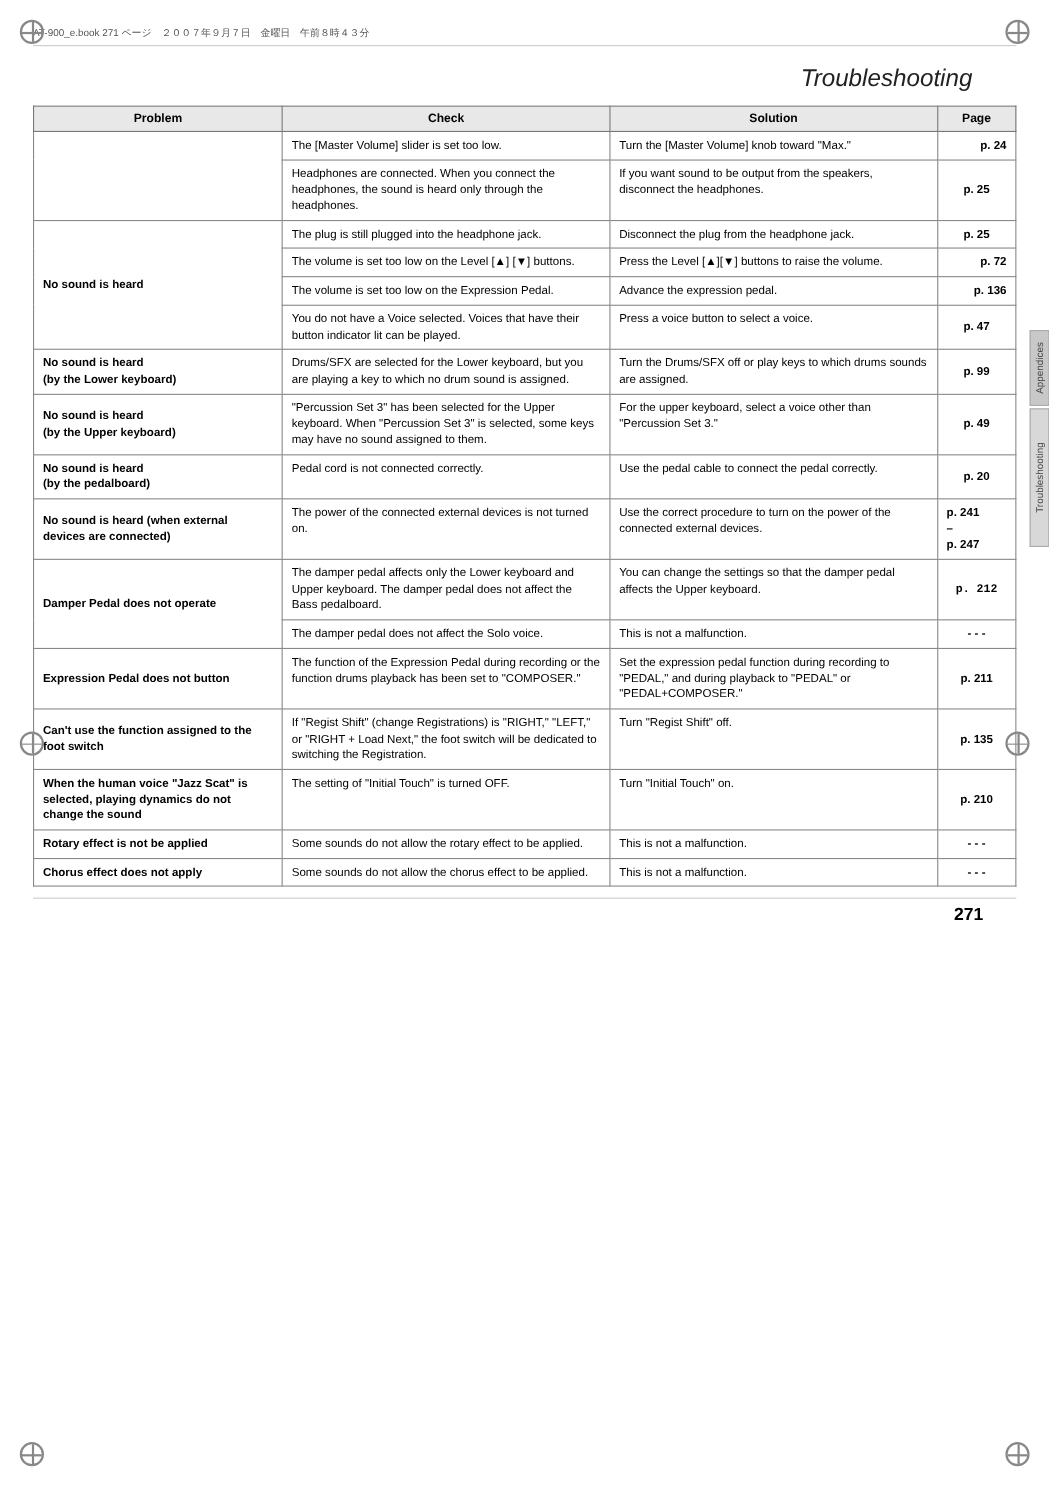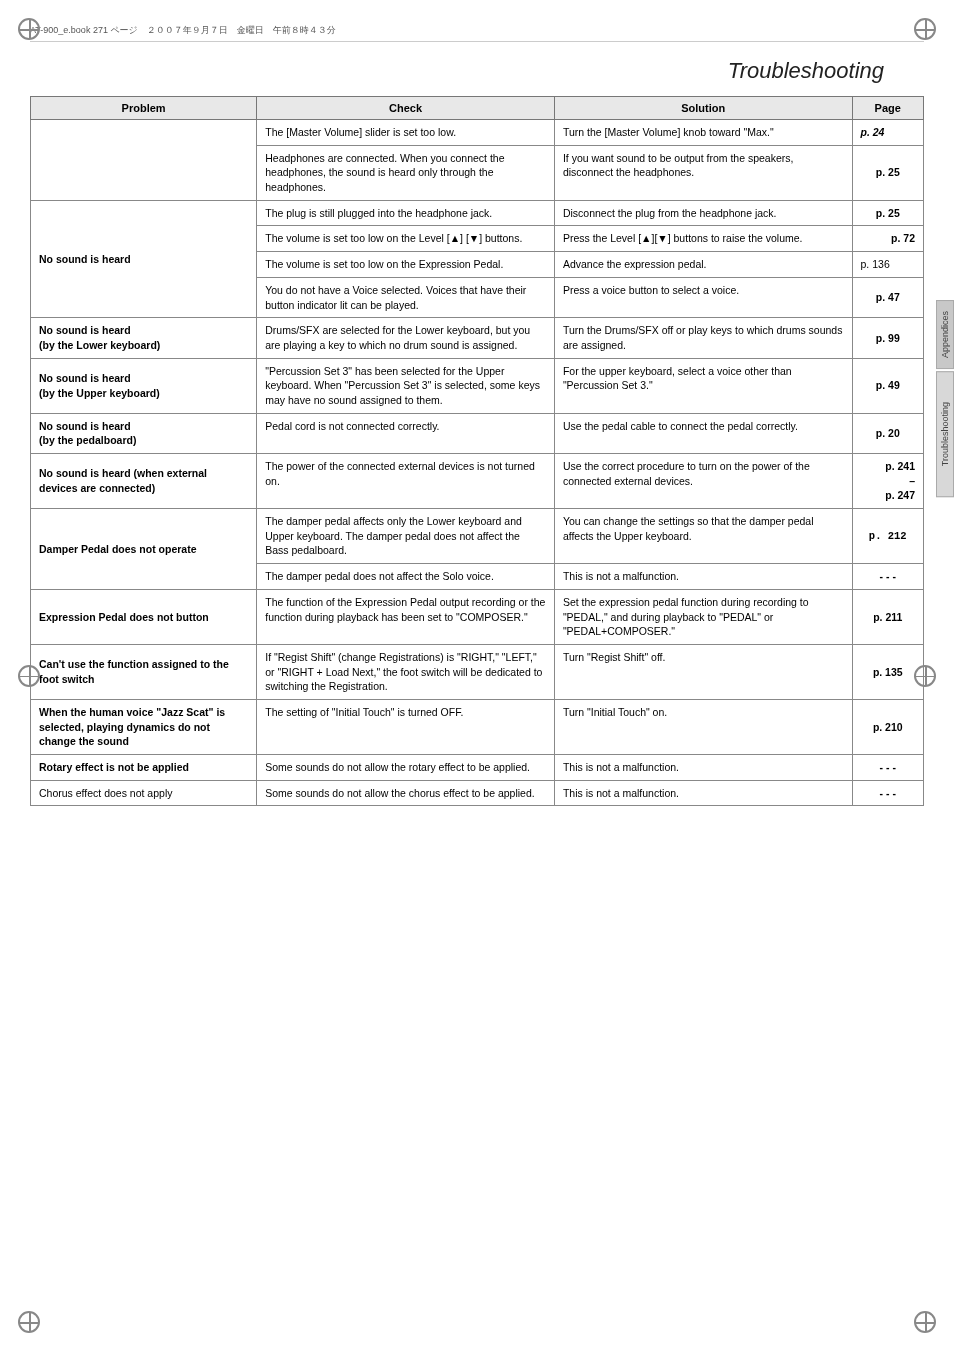--- a/index.html
+++ b/index.html
@@ -252,42 +252,42 @@
         <th class="check-col">Check</th>
         <th class="solution-col">Solution</th>
         <th class="page-col">Page</th>
       </tr>
     </thead>
     <tbody id="table-body">
     <tr>
           <td class="problem-col" rowspan="2" style="vertical-align: middle; font-weight: bold; font-size: 10.5px;"></td>
           <td class="check-col">The [Master Volume] slider is set too low.</td>
           <td class="solution-col">Turn the [Master Volume] knob toward "Max."</td>
-          <td class="page-col" style="font-weight: bold; text-align: left; white-space: pre-line; font-style: italic;">p. 24</td>
+          <td class="page-col" style="font-weight: bold; text-align: right; white-space: pre-line;">p. 24</td>
         </tr>
         <tr>
           <td class="check-col">Headphones are connected. When you connect the headphones, the sound is heard only through the headphones.</td>
           <td class="solution-col">If you want sound to be output from the speakers, disconnect the headphones.</td>
           <td class="page-col" style="font-weight: bold; text-align: center; white-space: pre-line;">p. 25</td>
         </tr>
         <tr>
           <td class="problem-col" rowspan="4" style="vertical-align: middle; font-weight: bold; font-size: 10.5px;">No sound is heard</td>
           <td class="check-col">The plug is still plugged into the headphone jack.</td>
           <td class="solution-col">Disconnect the plug from the headphone jack.</td>
           <td class="page-col" style="font-weight: bold; text-align: center; white-space: pre-line;">p. 25</td>
         </tr>
         <tr>
           <td class="check-col">The volume is set too low on the Level [▲] [▼] buttons.</td>
           <td class="solution-col">Press the Level [▲][▼] buttons to raise the volume.</td>
           <td class="page-col" style="font-weight: bold; text-align: right; white-space: pre-line;">p. 72</td>
         </tr>
         <tr>
           <td class="check-col">The volume is set too low on the Expression Pedal.</td>
           <td class="solution-col">Advance the expression pedal.</td>
-          <td class="page-col" style="font-weight: normal; text-align: left; white-space: pre-line;">p. 136</td>
+          <td class="page-col" style="font-weight: bold; text-align: right; white-space: pre-line;">p. 136</td>
         </tr>
         <tr>
           <td class="check-col">You do not have a Voice selected. Voices that have their button indicator lit can be played.</td>
           <td class="solution-col">Press a voice button to select a voice.</td>
           <td class="page-col" style="font-weight: bold; text-align: center; white-space: pre-line;">p. 47</td>
         </tr>
         <tr>
           <td class="problem-col" rowspan="1" style="vertical-align: middle; font-weight: bold; font-size: 10.5px;">No sound is heard<br>(by the Lower keyboard)</td>
           <td class="check-col">Drums/SFX are selected for the Lower keyboard, but you are playing a key to which no drum sound is assigned.</td>
           <td class="solution-col">Turn the Drums/SFX off or play keys to which drums sounds are assigned.</td>
@@ -302,36 +302,36 @@
         <tr>
           <td class="problem-col" rowspan="1" style="vertical-align: middle; font-weight: bold; font-size: 10.5px;">No sound is heard<br>(by the pedalboard)</td>
           <td class="check-col">Pedal cord is not connected correctly.</td>
           <td class="solution-col">Use the pedal cable to connect the pedal correctly.</td>
           <td class="page-col" style="font-weight: bold; text-align: center; white-space: pre-line;">p. 20</td>
         </tr>
         <tr>
           <td class="problem-col" rowspan="1" style="vertical-align: middle; font-weight: bold; font-size: 10.5px;">No sound is heard (when external devices are connected)</td>
           <td class="check-col">The power of the connected external devices is not turned on.</td>
           <td class="solution-col">Use the correct procedure to turn on the power of the connected external devices.</td>
-          <td class="page-col" style="font-weight: bold; text-align: right; white-space: pre-line;">p. 241<br>–<br>p. 247</td>
+          <td class="page-col" style="font-weight: bold; text-align: left; white-space: pre-line;">p. 241<br>–<br>p. 247</td>
         </tr>
         <tr>
           <td class="problem-col" rowspan="2" style="vertical-align: middle; font-weight: bold; font-size: 10.5px;">Damper Pedal does not operate</td>
           <td class="check-col">The damper pedal affects only the Lower keyboard and Upper keyboard. The damper pedal does not affect the Bass pedalboard.</td>
           <td class="solution-col">You can change the settings so that the damper pedal affects the Upper keyboard.</td>
           <td class="page-col" style="font-weight: bold; text-align: center; white-space: pre-line; font-family: Liberation Mono, monospace;">p. 212</td>
         </tr>
         <tr>
           <td class="check-col">The damper pedal does not affect the Solo voice.</td>
           <td class="solution-col">This is not a malfunction.</td>
           <td class="page-col" style="font-weight: bold; text-align: center; white-space: pre-line;">- - -</td>
         </tr>
         <tr>
           <td class="problem-col" rowspan="1" style="vertical-align: middle; font-weight: bold; font-size: 10.5px;">Expression Pedal does not button</td>
-          <td class="check-col">The function of the Expression Pedal output recording or the function during playback has been set to "COMPOSER."</td>
+          <td class="check-col">The function of the Expression Pedal during recording or the function drums playback has been set to "COMPOSER."</td>
           <td class="solution-col">Set the expression pedal function during recording to "PEDAL," and during playback to "PEDAL" or "PEDAL+COMPOSER."</td>
           <td class="page-col" style="font-weight: bold; text-align: center; white-space: pre-line;">p. 211</td>
         </tr>
         <tr>
           <td class="problem-col" rowspan="1" style="vertical-align: middle; font-weight: bold; font-size: 10.5px;">Can't use the function assigned to the foot switch</td>
           <td class="check-col">If "Regist Shift" (change Registrations) is "RIGHT," "LEFT," or "RIGHT + Load Next," the foot switch will be dedicated to switching the Registration.</td>
           <td class="solution-col">Turn "Regist Shift" off.</td>
           <td class="page-col" style="font-weight: bold; text-align: center; white-space: pre-line;">p. 135</td>
         </tr>
         <tr>
@@ -340,22 +340,26 @@
           <td class="solution-col">Turn "Initial Touch" on.</td>
           <td class="page-col" style="font-weight: bold; text-align: center; white-space: pre-line;">p. 210</td>
         </tr>
         <tr>
           <td class="problem-col" rowspan="1" style="vertical-align: middle; font-weight: bold; font-size: 10.5px;">Rotary effect is not be applied</td>
           <td class="check-col">Some sounds do not allow the rotary effect to be applied.</td>
           <td class="solution-col">This is not a malfunction.</td>
           <td class="page-col" style="font-weight: bold; text-align: center; white-space: pre-line;">- - -</td>
         </tr>
         <tr>
-          <td class="problem-col" rowspan="1" style="vertical-align: middle; font-weight: normal; font-size: 10.5px;">Chorus effect does not apply</td>
+          <td class="problem-col" rowspan="1" style="vertical-align: middle; font-weight: bold; font-size: 10.5px;">Chorus effect does not apply</td>
           <td class="check-col">Some sounds do not allow the chorus effect to be applied.</td>
           <td class="solution-col">This is not a malfunction.</td>
           <td class="page-col" style="font-weight: bold; text-align: center; white-space: pre-line;">- - -</td>
         </tr>
       </tbody>
   </table>
 
+  <div class="footer-area">
+    <div style="width:50px;"></div>
+    <div class="page-number">271</div>
+  </div>
 
 </div>
 
 </body></html>

